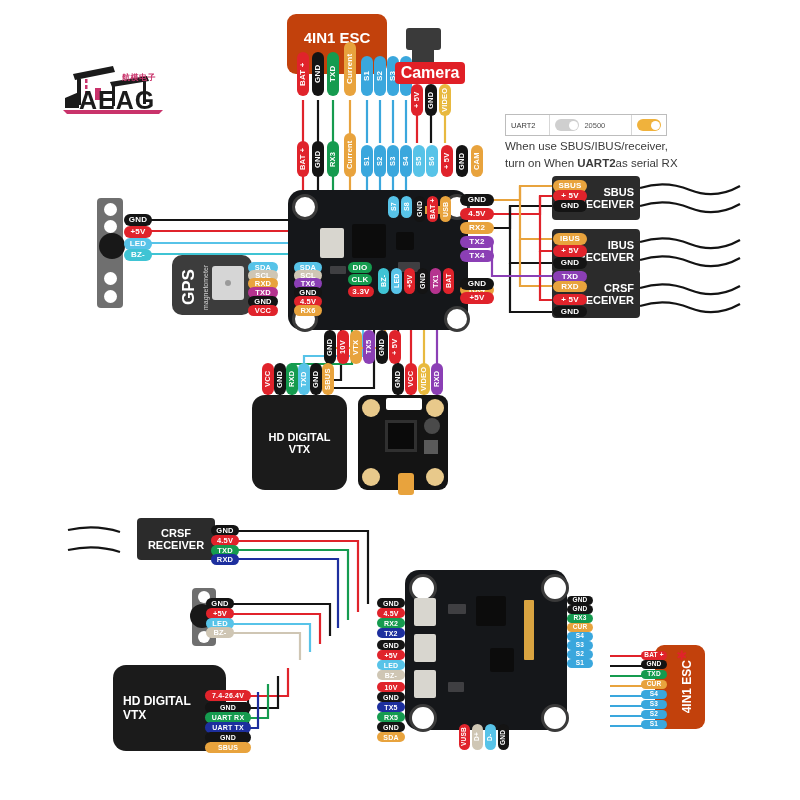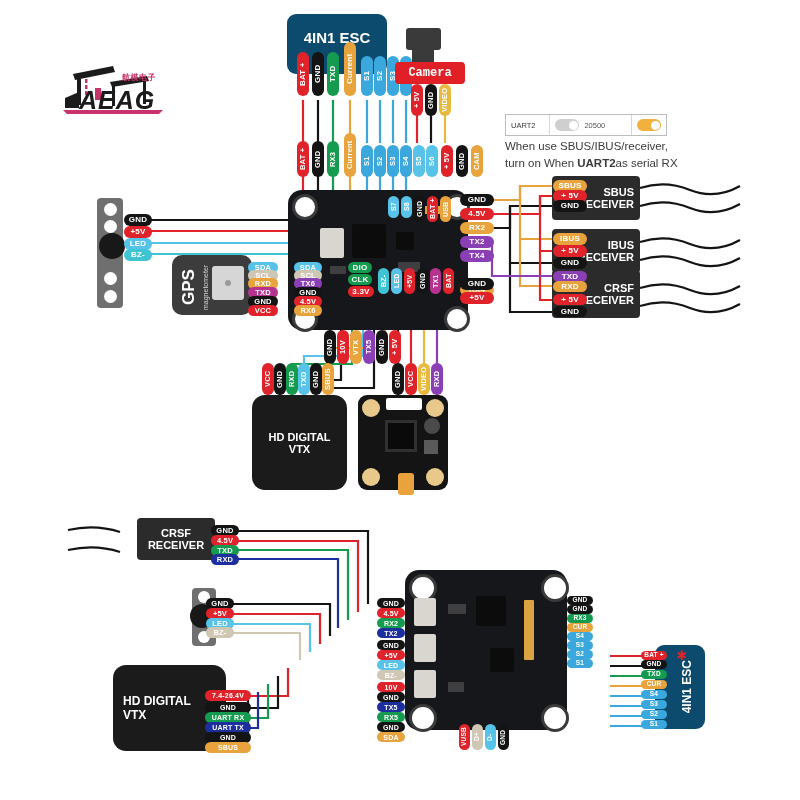--- a/index.html
+++ b/index.html
@@ -6,21 +6,21 @@
   body{width:800px;height:800px;position:relative;overflow:hidden;
        font-family:"Liberation Sans","DejaVu Sans",sans-serif;}
   #stage{position:relative;width:800px;height:800px;}
 
   
   .abs{position:absolute;box-sizing:border-box;}
 
   
   .mod{position:absolute;box-sizing:border-box;display:flex;align-items:center;
        justify-content:center;text-align:center;color:#fff;font-weight:bold;}
-  .mod-gray{background:#0c4a6e;border-radius:9px;}
+  .mod-gray{background:#c2410c;border-radius:9px;}
   .mod-red{background:#e01f26;border-radius:4px;}
   .mod-dark{background:#2b2b2b;border-radius:4px;}
   .mod-vtx{background:#1b1b1b;border-radius:13px;}
 
   
   .pin{position:absolute;box-sizing:border-box;border-radius:7px;
        color:#fff;font-weight:bold;display:flex;align-items:center;
        justify-content:center;white-space:nowrap;letter-spacing:.2px;
        line-height:1;}
   .pin.vert{writing-mode:vertical-rl;transform:rotate(180deg);}
@@ -58,21 +58,21 @@
       <rect x="30" y="27" width="2.5" height="4" fill="#c9336b"></rect>
       <rect x="30" y="33" width="2.5" height="4" fill="#c9336b"></rect>
       <rect x="30" y="39" width="2.5" height="4" fill="#c9336b"></rect>
       <rect x="57" y="34" width="3" height="20" fill="#1b1b1b"></rect>
       <rect x="88" y="28" width="3" height="24" fill="#1b1b1b"></rect>
       <path d="M10 46 L24 40 L24 56 L10 56 Z" fill="#1b1b1b"></path>
       <rect x="40" y="36" width="6" height="12" fill="#c9336b"></rect>
       <path d="M8 58 L108 58 L104 62 L12 62 Z" fill="#c9336b"></path>
     </svg>
   </div>
-  <div class="logo-txt" style="left:79px;top:86px;font-size:25px;color:#1b1b1b;letter-spacing:1px;font-style:italic;">AEAG</div>
+  <div class="logo-txt" style="left:79px;top:86px;font-size:25px;color:#1b1b1b;letter-spacing:1px;">AEAG</div>
   <div class="logo-txt" style="left:122px;top:72px;font-size:8px;color:#c9336b;letter-spacing:.5px;">航模电子</div>
 
   <svg class="abs" style="left:0;top:0;width:800px;height:520px;" viewBox="0 0 800 520">
     <g fill="none" stroke-width="2.2" stroke-linecap="butt">
 
       <path d="M303 100 L303 143" stroke="#e0232b"></path>
       <path d="M318 100 L318 143" stroke="#141414"></path>
       <path d="M333 100 L333 143" stroke="#159b4f"></path>
       <path d="M350 100 L350 143" stroke="#e8a33d"></path>
       <path d="M367 100 L367 143" stroke="#3aa7dd"></path>
@@ -151,21 +151,21 @@
   <div class="pin vert" style="left:327px;top:52px;width:12px;height:44px;background:#159b4f;font-size:8px;">TXD</div>
   <div class="pin vert" style="left:344px;top:42px;width:12px;height:54px;background:#e8a33d;font-size:8px;">Current</div>
   <div class="pin vert" style="left:361px;top:56px;width:12px;height:40px;background:#3aa7dd;font-size:8px;">S1</div>
   <div class="pin vert" style="left:374px;top:56px;width:12px;height:40px;background:#3aa7dd;font-size:8px;">S2</div>
   <div class="pin vert" style="left:387px;top:56px;width:12px;height:40px;background:#3aa7dd;font-size:8px;">S3</div>
   <div class="pin vert" style="left:400px;top:56px;width:12px;height:40px;background:#3aa7dd;font-size:8px;">S4</div>
 
   <div class="abs" style="left:412px;top:48px;width:22px;height:16px;background:#3a3a3a;"></div>
   <div class="abs" style="left:406px;top:28px;width:35px;height:22px;background:#3a3a3a;border-radius:3px;"></div>
   <div class="mod mod-red" style="left:395px;top:62px;width:70px;height:22px;">
-    <span style="font-size:12px;font-family:Liberation Mono, monospace;">Camera</span>
+    <span style="font-size:16px;">Camera</span>
   </div>
   <div class="pin vert" style="left:411px;top:84px;width:12px;height:32px;background:#e0232b;font-size:7.5px;">+ 5V</div>
   <div class="pin vert" style="left:425px;top:84px;width:12px;height:32px;background:#141414;font-size:7.5px;">GND</div>
   <div class="pin vert" style="left:439px;top:84px;width:12px;height:32px;background:#e8b93f;font-size:7.5px;">VIDEO</div>
 
   <div class="note-box" style="left:505px;top:114px;width:160px;height:20px;">
     <div class="note-cell" style="width:36px;">
       <span style="font-size:7.5px;color:#3a3a3a;">UART2</span>
     </div>
     <div class="note-cell" style="width:76px;gap:5px;">

